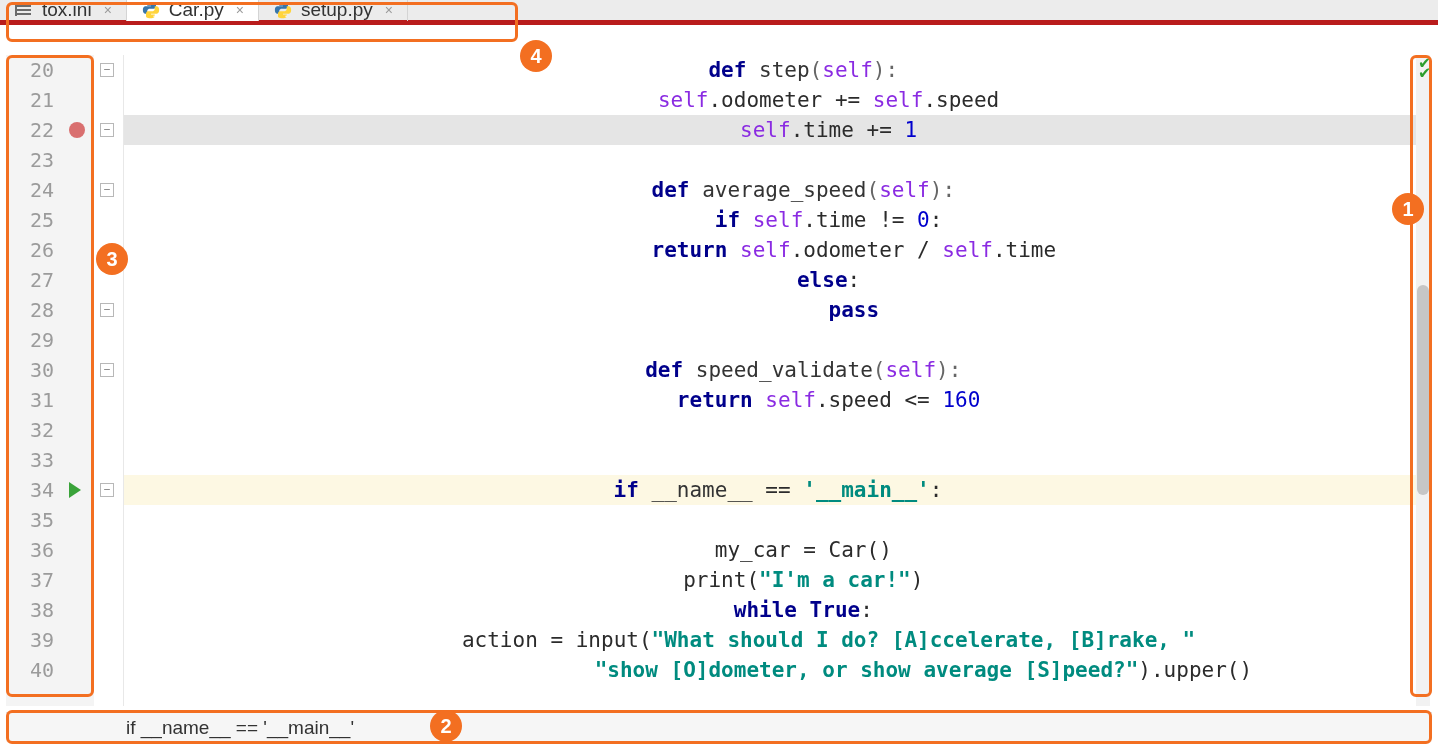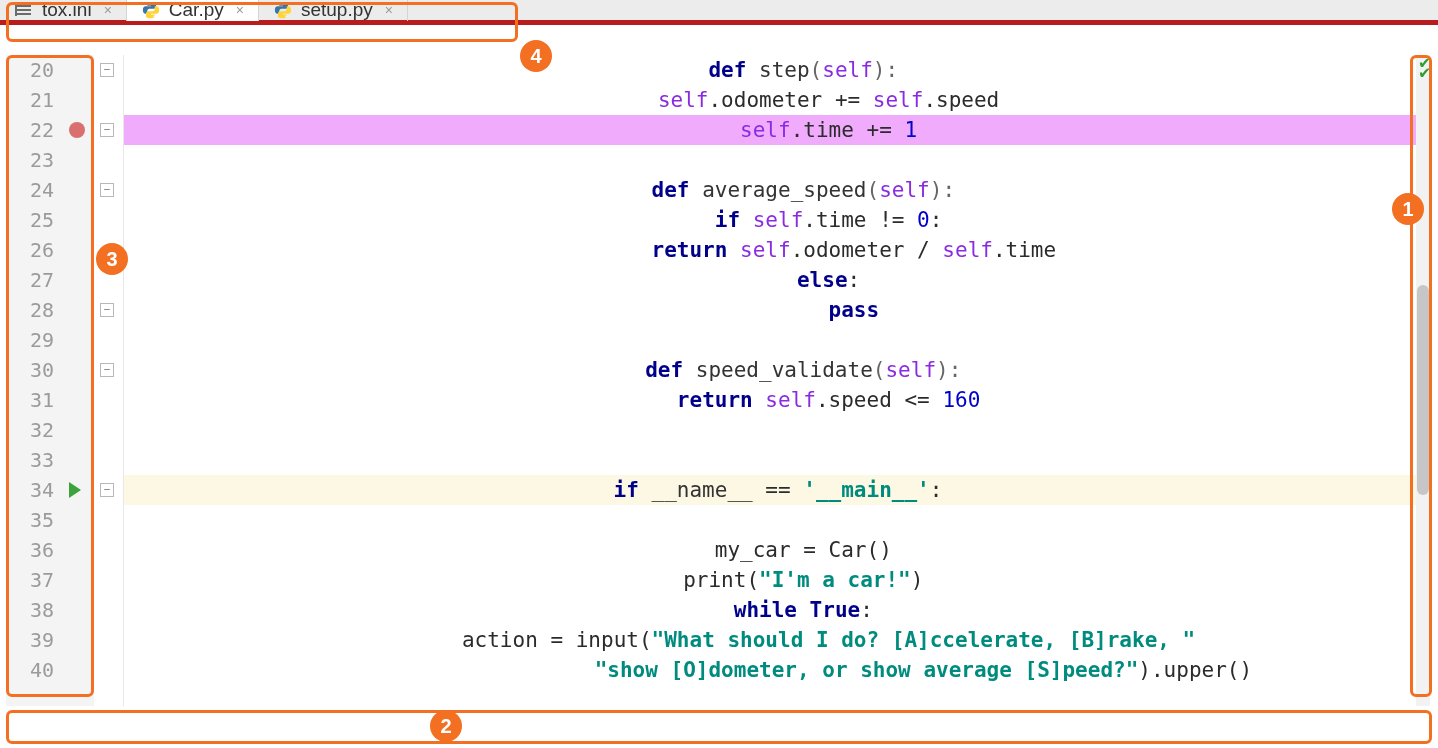--- a/index.html
+++ b/index.html
@@ -13,21 +13,21 @@
   .tab .close { color: #9a9a9a; font-size: 14px; margin-left: 4px; }
   .tab-icon { display: inline-flex; width: 20px; height: 20px; align-items: center; justify-content: center; }
 
   
   .editor { position: absolute; top: 55px; left: 6px; right: 8px; bottom: 42px; display: flex; background: #fff; }
   .gutter { width: 54px; text-align: right; color: #9b9b9b; font-size: 20px; line-height: 30px; padding-right: 6px; background: #f4f4f4; }
   .bpcol { width: 34px; background: #f4f4f4; position: relative; }
   .foldcol { width: 30px; background: #fff; border-right: 1px solid #e8e8e8; position: relative; }
   .code { flex: 1; font-size: 21px; line-height: 30px; white-space: pre; color: #2b2b2b; position: relative; text-align: center; }
   .line { height: 30px; padding-left: 2px; }
-  .line.bp { background: #f0abfc; }
+  .line.bp { background: #e5e5e5; }
   .line.cursor { background: #fdf8e3; }
   .kw { color: #00008b; font-weight: bold; }
   .self { color: #8a2be2; }
   .num { color: #0000cd; }
   .str { color: #008b7f; font-weight: bold; }
   .par { color: #666; }
   .fname { color: #333; }
   .dunder { color: #333; }
 
   .bp-dot { position: absolute; left: 9px; width: 16px; height: 16px; border-radius: 50%; background: #d96f6f; }
@@ -126,20 +126,23 @@
         <div class="fold" style="top: 428px;">−</div>
       </div>
     <div class="code" id="code"><div class="line"><span>    </span><span class="kw">def </span><span class="fname">step</span><span class="par">(</span><span class="self">self</span><span class="par">):</span></div><div class="line"><span>        </span><span class="self">self</span><span>.odometer += </span><span class="self">self</span><span>.speed</span></div><div class="line bp"><span>        </span><span class="self">self</span><span>.time += </span><span class="num">1</span></div><div class="line"><span></span></div><div class="line"><span>    </span><span class="kw">def </span><span class="fname">average_speed</span><span class="par">(</span><span class="self">self</span><span class="par">):</span></div><div class="line"><span>        </span><span class="kw">if </span><span class="self">self</span><span>.time != </span><span class="num">0</span><span>:</span></div><div class="line"><span>            </span><span class="kw">return </span><span class="self">self</span><span>.odometer / </span><span class="self">self</span><span>.time</span></div><div class="line"><span>        </span><span class="kw">else</span><span>:</span></div><div class="line"><span>            </span><span class="kw">pass</span></div><div class="line"><span></span></div><div class="line"><span>    </span><span class="kw">def </span><span class="fname">speed_validate</span><span class="par">(</span><span class="self">self</span><span class="par">):</span></div><div class="line"><span>        </span><span class="kw">return </span><span class="self">self</span><span>.speed &lt;= </span><span class="num">160</span></div><div class="line"><span></span></div><div class="line"><span></span></div><div class="line cursor"><span></span><span class="kw">if </span><span class="dunder">__name__</span><span> == </span><span class="str">'__main__'</span><span>:</span></div><div class="line"><span></span></div><div class="line"><span>    my_car = Car()</span></div><div class="line"><span>    print(</span><span class="str">"I'm a car!"</span><span>)</span></div><div class="line"><span>    </span><span class="kw">while </span><span class="kw">True</span><span>:</span></div><div class="line"><span>        action = input(</span><span class="str">"What should I do? [A]ccelerate, [B]rake, "</span></div><div class="line"><span>                       </span><span class="str">"show [O]dometer, or show average [S]peed?"</span><span>).upper()</span></div></div>
   </div>
 
   <div class="scroll">
     <span class="ok-marks">✔<br>✔</span>
     <div class="scroll-thumb" style="top:230px;height:210px;"></div>
   </div>
 
+  <div class="breadcrumb">
+    <span>if __name__ == '__main__'</span>
+  </div>
 
   <div class="annot-box" style="top:2px;left:6px;width:512px;height:40px;"></div>
   <div class="annot-box" style="top:55px;left:6px;width:88px;height:642px;"></div>
   <div class="annot-box" style="top:55px;right:6px;width:22px;height:642px;"></div>
   <div class="annot-box" style="left:6px;right:6px;bottom:4px;height:34px;"></div>
 
   <div class="callout" style="top:193px;right:14px;">1</div>
   <div class="callout" style="bottom:6px;left:430px;">2</div>
   <div class="callout" style="top:243px;left:96px;">3</div>
   <div class="callout" style="top:40px;left:520px;">4</div>

